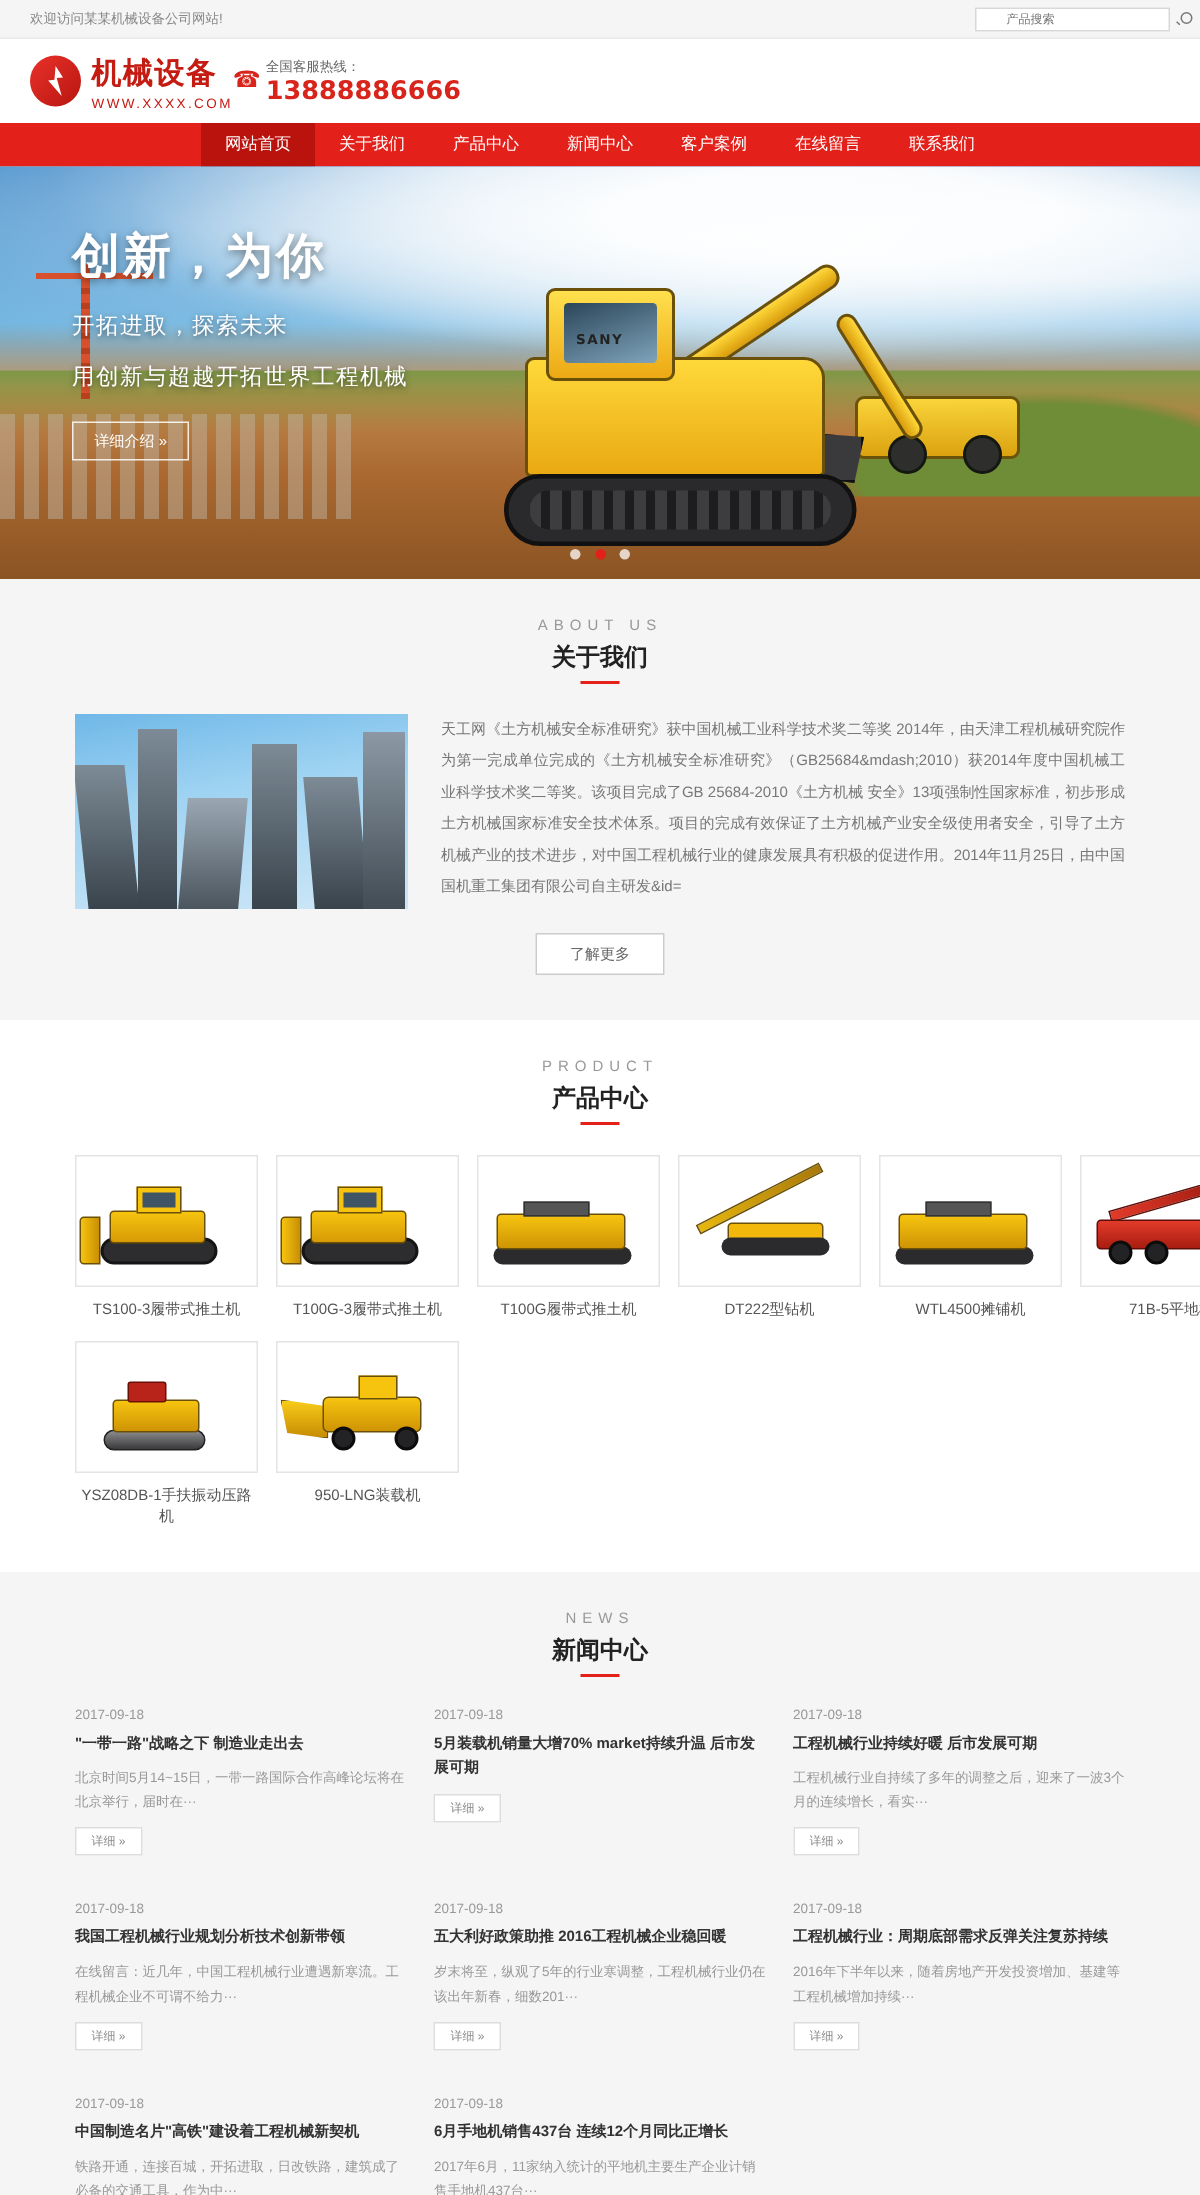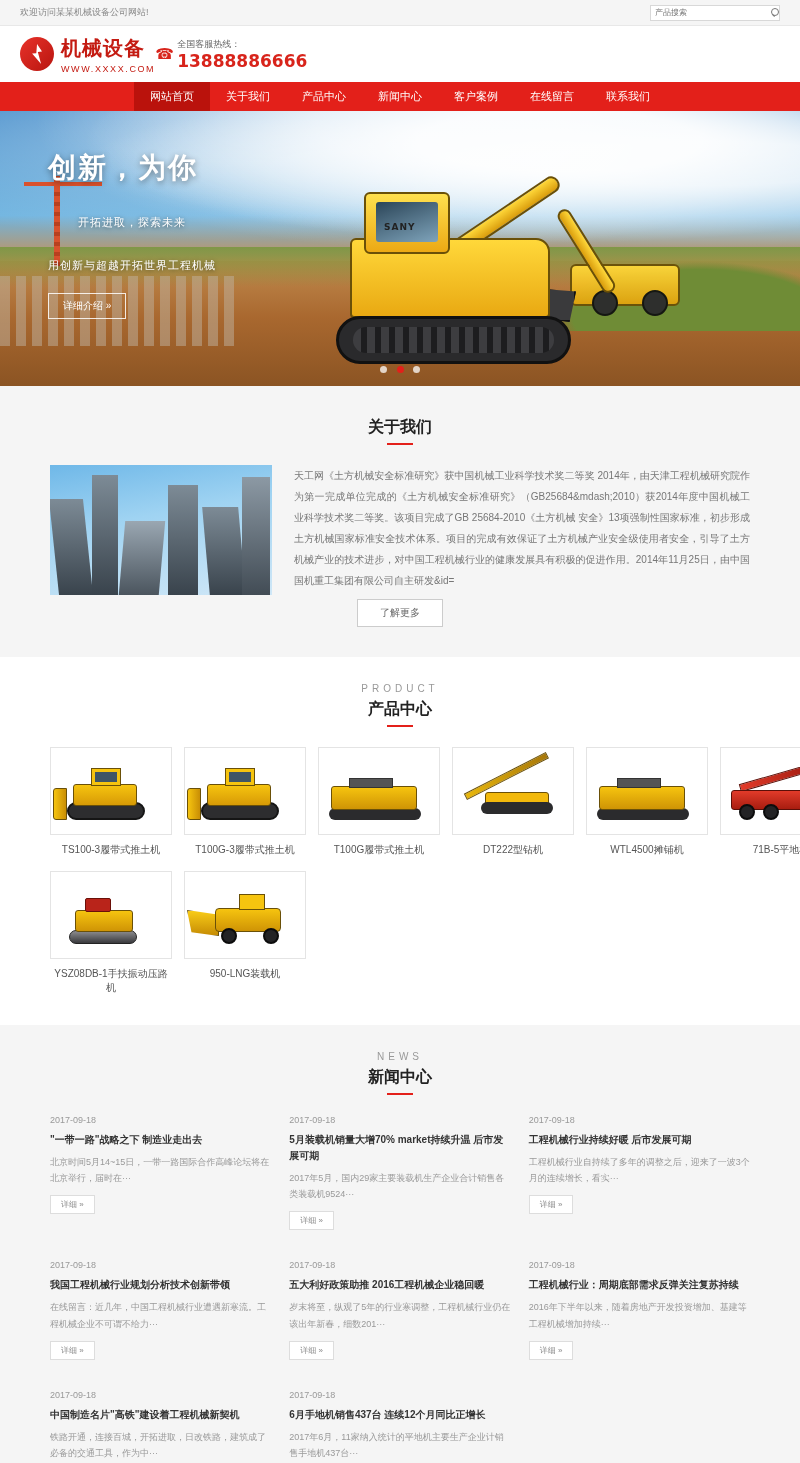--- a/index.html
+++ b/index.html
@@ -24,21 +24,21 @@
     font-size: 9px;
     color: #888;
   }
   .topbar-search {
     display: flex;
     align-items: center;
     border: 1px solid #d8d8d8;
     background: #fff;
     height: 16px;
     width: 130px;
-    padding: 0 4px;
+    padding: 0 20px;
     justify-content: space-between;
     gap: 16px;
   }
   .topbar-search input {
     border: none;
     outline: none;
     font-size: 8px;
     width: 100px;
     color: #999;
     font-family: "Liberation Sans", sans-serif;
@@ -214,27 +214,26 @@
   .crane-mast{
     position:absolute; left:30px; bottom:0; width:6px; height:90px;
     background: repeating-linear-gradient(180deg,#d9512c 0 6px, #b8401f 6px 10px);
   }
   .crane-jib{
     position:absolute; left:0; top:6px; width:78px; height:4px;
     background:#d9512c;
   }
   .banner-copy { position: absolute; left: 48px; top: 38px; color: #fff; }
   .banner-title {
-    font-size: 28px; font-weight: bold; letter-spacing: 2px;
+    font-size: 32px; font-weight: bold; letter-spacing: 2px;
     text-shadow: 0 2px 6px rgba(0,0,0,.45);
   }
   .banner-sub1, .banner-sub2 {
-    font-size: 11px; margin-top: 28px; letter-spacing: 1px;
+    font-size: 15px; margin-top: 15px; letter-spacing: 1px;
     text-shadow: 0 1px 4px rgba(0,0,0,.5);
-    text-align: center;
   }
   .banner-btn {
     margin-top: 20px;
     display: inline-block;
     border: 1px solid rgba(255,255,255,.85);
     color: #fff;
     font-size: 10px;
     padding: 5px 14px;
     cursor: pointer;
   }
@@ -275,21 +274,21 @@
   }
   .about-img .b1 { left: 4px; width: 34px; height: 96px; transform: skewX(6deg); }
   .about-img .b2 { left: 42px; width: 26px; height: 120px; }
   .about-img .b3 { left: 72px; width: 40px; height: 74px; transform: skewX(-5deg); background:linear-gradient(180deg,#9aa7b2,#4b555e);}
   .about-img .b4 { left: 118px; width: 30px; height: 110px; }
   .about-img .b5 { right: 30px; width: 36px; height: 88px; transform: skewX(5deg); }
   .about-img .b6 { right: 2px; width: 28px; height: 118px; background:linear-gradient(180deg,#8c99a4,#424c55);}
   .about-text {
     flex: 1; font-size: 10px; line-height: 2.1; color: #777; text-align: justify;
   }
-  .about-btn-row { text-align: center; margin-top: 4px; }
+  .about-btn-row { text-align: center; margin-top: 16px; }
   .about-btn {
     display: inline-block; border: 1px solid #ccc; background: #fff;
     color: #666; font-size: 10px; padding: 6px 22px; cursor: pointer;
   }
 
   
   .prod-grid {
     display: grid; grid-template-columns: repeat(6, 1fr); gap: 14px 12px;
   }
   .prod-card { text-align: center; }
@@ -417,20 +416,21 @@
     <div class="banner-dots">
       <span></span>
       <span class="on"></span>
       <span></span>
     </div>
   </div>
 
   <div class="section sec-gray">
     <div class="wrap">
       <div class="sec-head">
+        <div class="sec-en">About us</div>
         <div class="sec-cn">关于我们</div>
       </div>
       <div class="about-row">
         <div class="about-img">
           <div class="b b1"></div>
             <div class="b b2"></div>
             <div class="b b3"></div>
           <div class="b b4"></div>
             <div class="b b5"></div>
             <div class="b b6"></div>
@@ -562,21 +562,20 @@
         <div class="news-item">
           <div class="news-date">2017-09-18</div>
           <div class="news-title">"一带一路"战略之下 制造业走出去</div>
           <div class="news-desc">北京时间5月14~15日，一带一路国际合作高峰论坛将在北京举行，届时在···</div>
           <span class="news-btn">详细 »</span>
         </div>
 
         <div class="news-item">
           <div class="news-date">2017-09-18</div>
           <div class="news-title">5月装载机销量大增70% market持续升温 后市发展可期</div>
-          <div class="news-desc">2017年5月，国内29家主要装载机生产企业合计销售各类装载机9524···</div>
           <span class="news-btn">详细 »</span>
         </div>
 
         <div class="news-item">
           <div class="news-date">2017-09-18</div>
           <div class="news-title">工程机械行业持续好暖 后市发展可期</div>
           <div class="news-desc">工程机械行业自持续了多年的调整之后，迎来了一波3个月的连续增长，看实···</div>
           <span class="news-btn">详细 »</span>
         </div>
 

